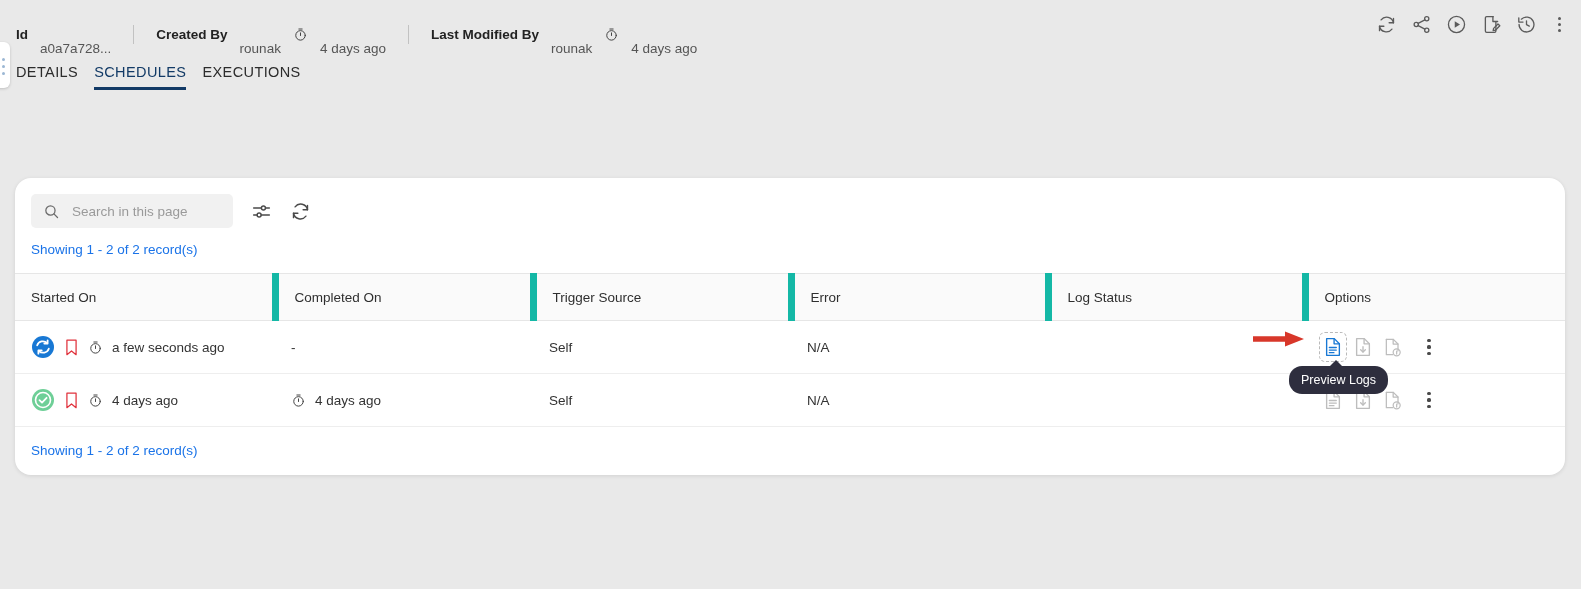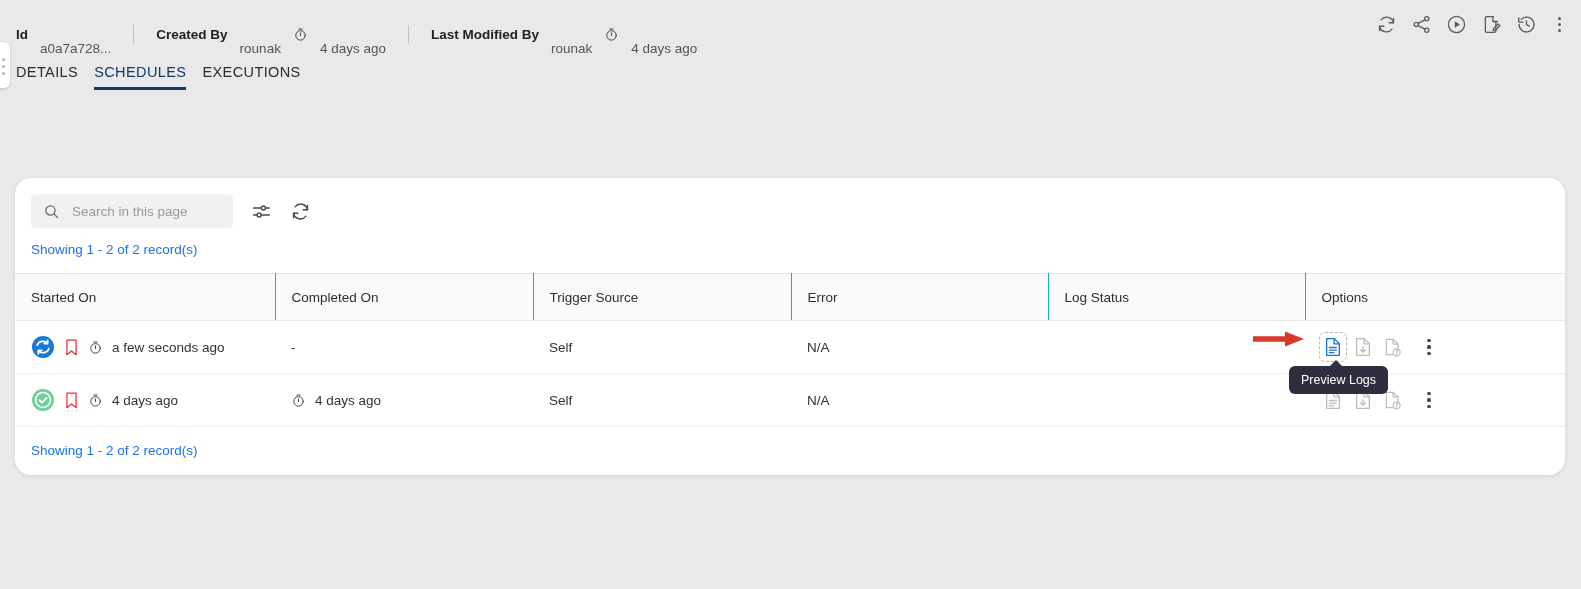--- a/index.html
+++ b/index.html
@@ -207,21 +207,21 @@
   
   table.exec-table {
     width: 100%;
     border-collapse: collapse;
     table-layout: fixed;
   }
   .exec-table thead th {
     background: #fafafa;
     border-top: 1px solid #e6e6e6;
     border-bottom: 1px solid #e6e6e6;
-    border-right: 1px solid #14b8a6;
+    border-right: 7px solid #14b8a6;
     text-align: left;
     font-size: 13.5px;
     font-weight: normal;
     color: #2f2f2f;
     padding: 13px 16px;
     height: 20px;
   }
   .exec-table thead th:last-child { border-right: 0; }
   .exec-table tbody td {
     border-bottom: 1px solid #eeeeee;
@@ -282,21 +282,21 @@
   }
 
   
   .tooltip {
     position: absolute;
     left: 1289px;
     top: 366px;
     background: #2e2e3e;
     color: #ffffff;
     font-size: 12.5px;
-    border-radius: 6px;
+    border-radius: 13px;
     padding: 7px 12px;
     white-space: nowrap;
     z-index: 30;
   }
   .tooltip:after {
     content: "";
     position: absolute;
     top: -6px;
     left: 40px;
     border-left: 7px solid transparent;

